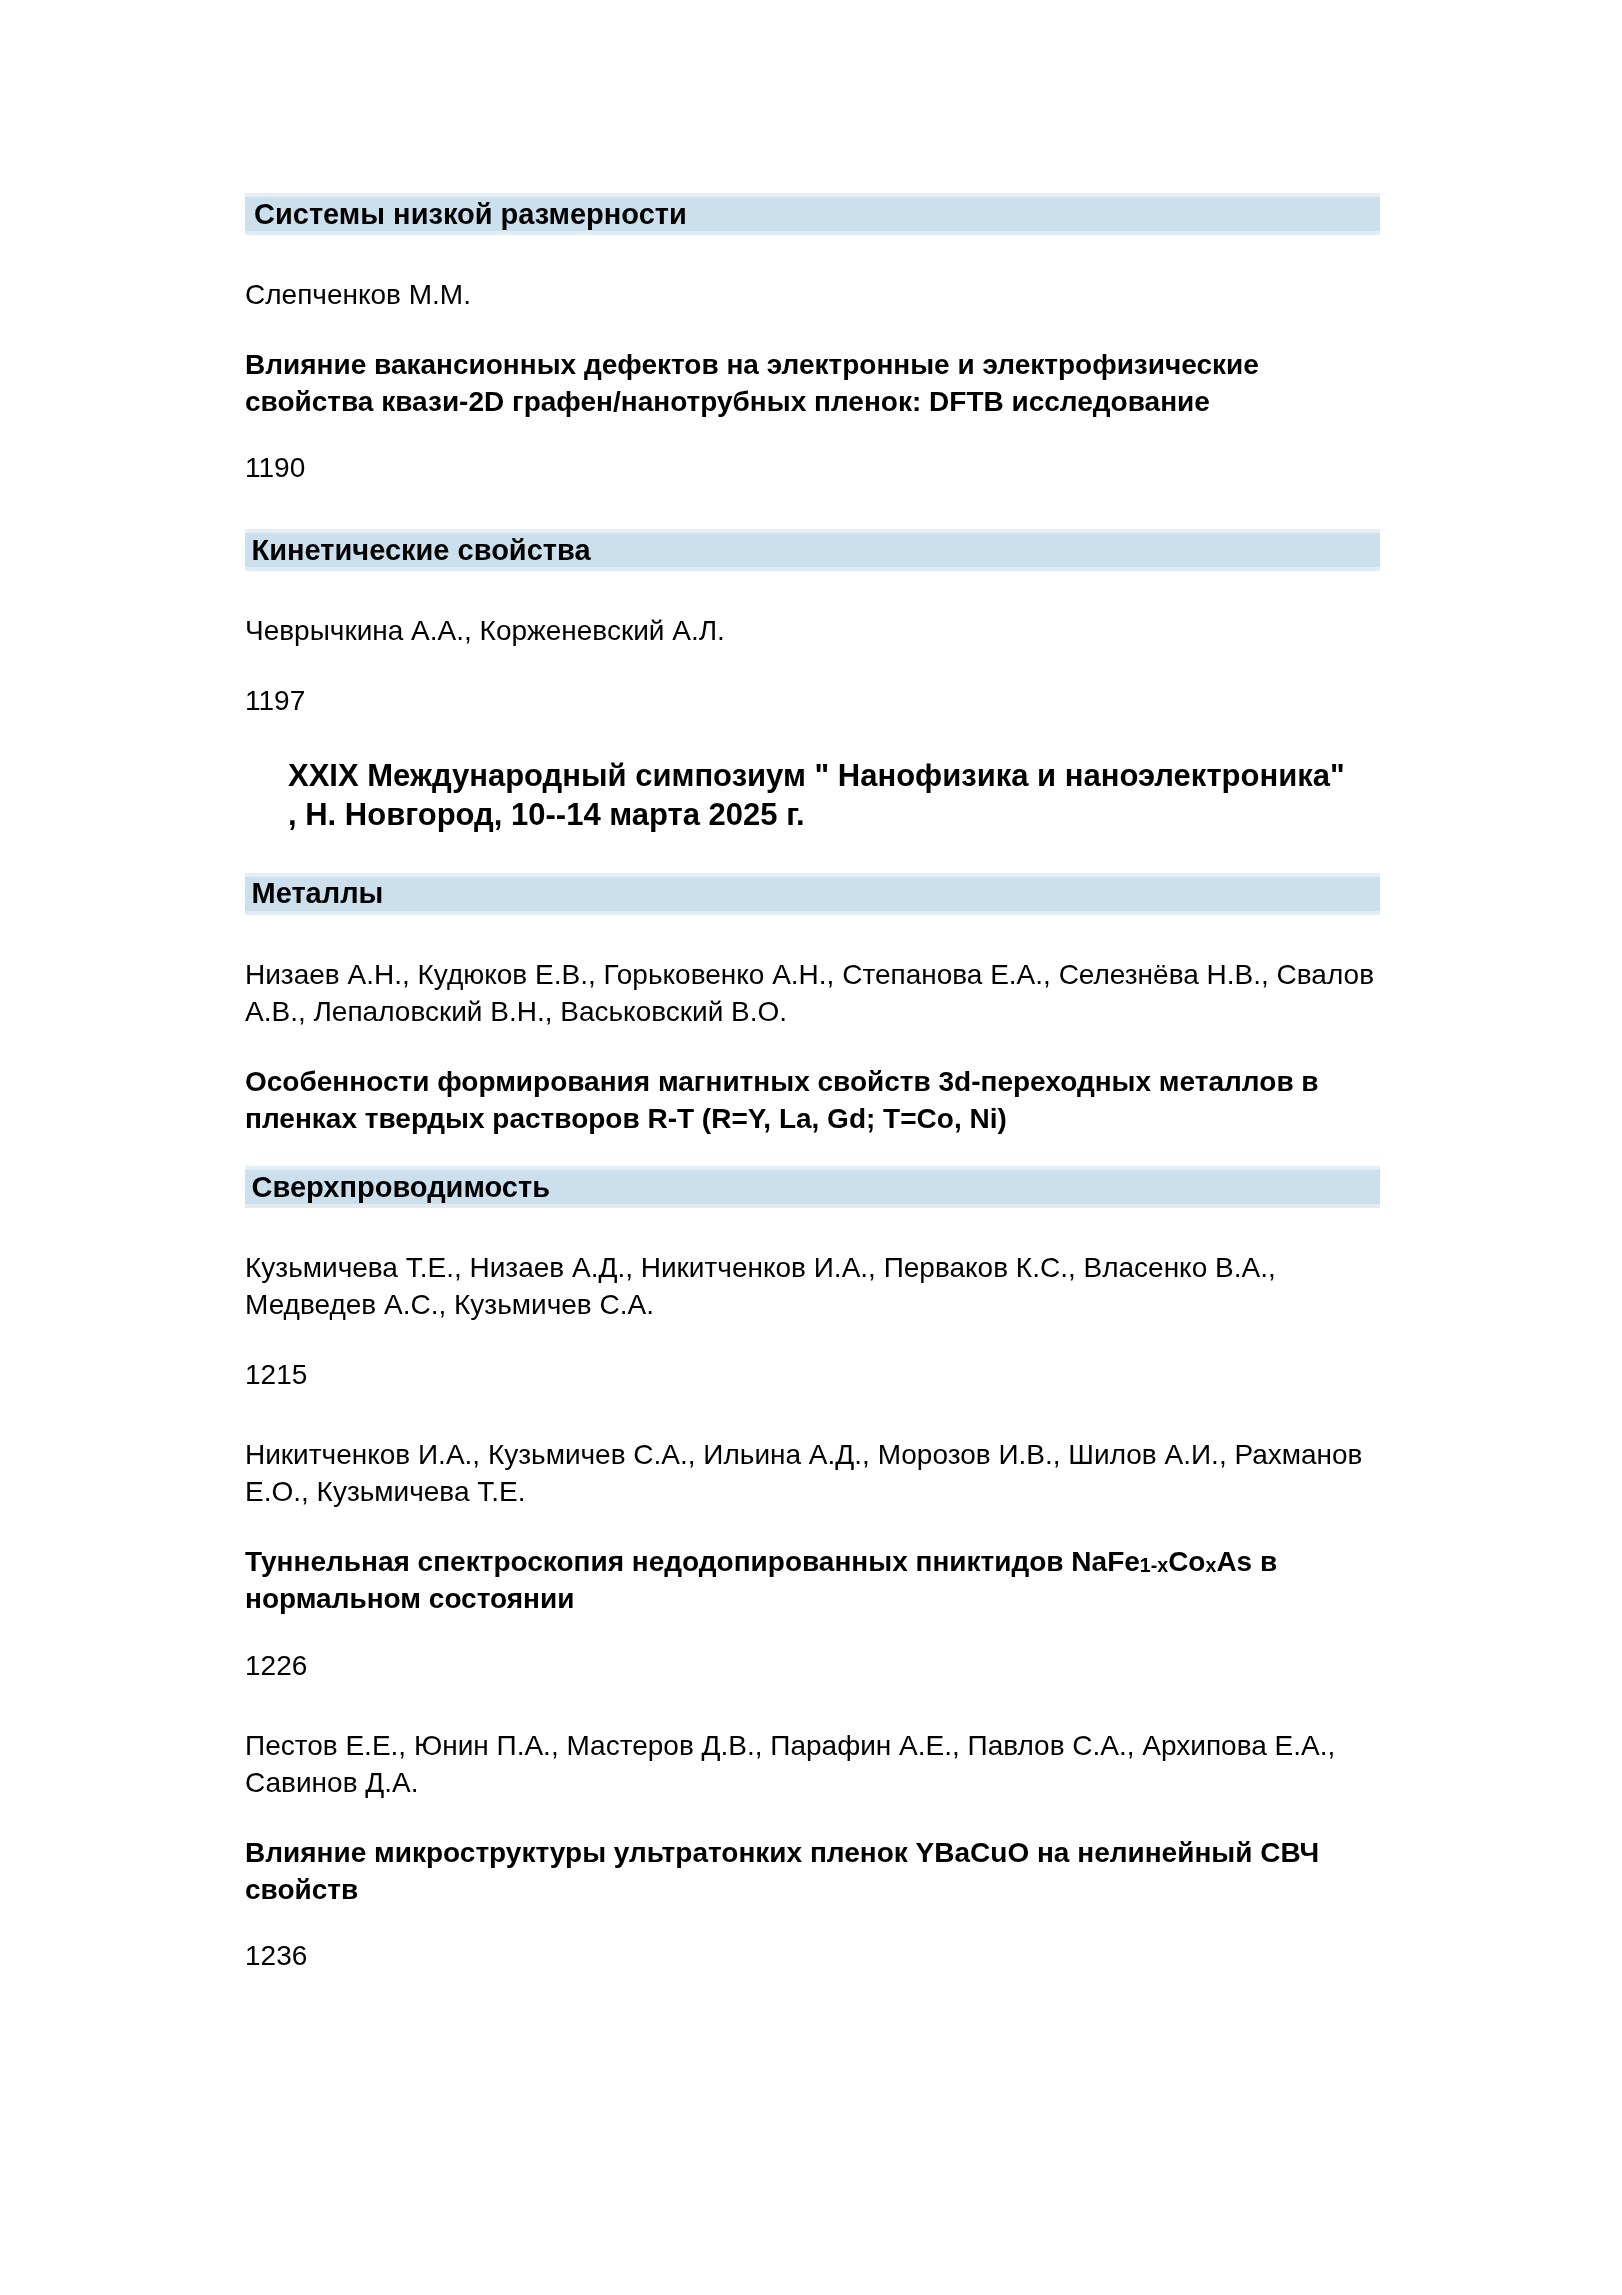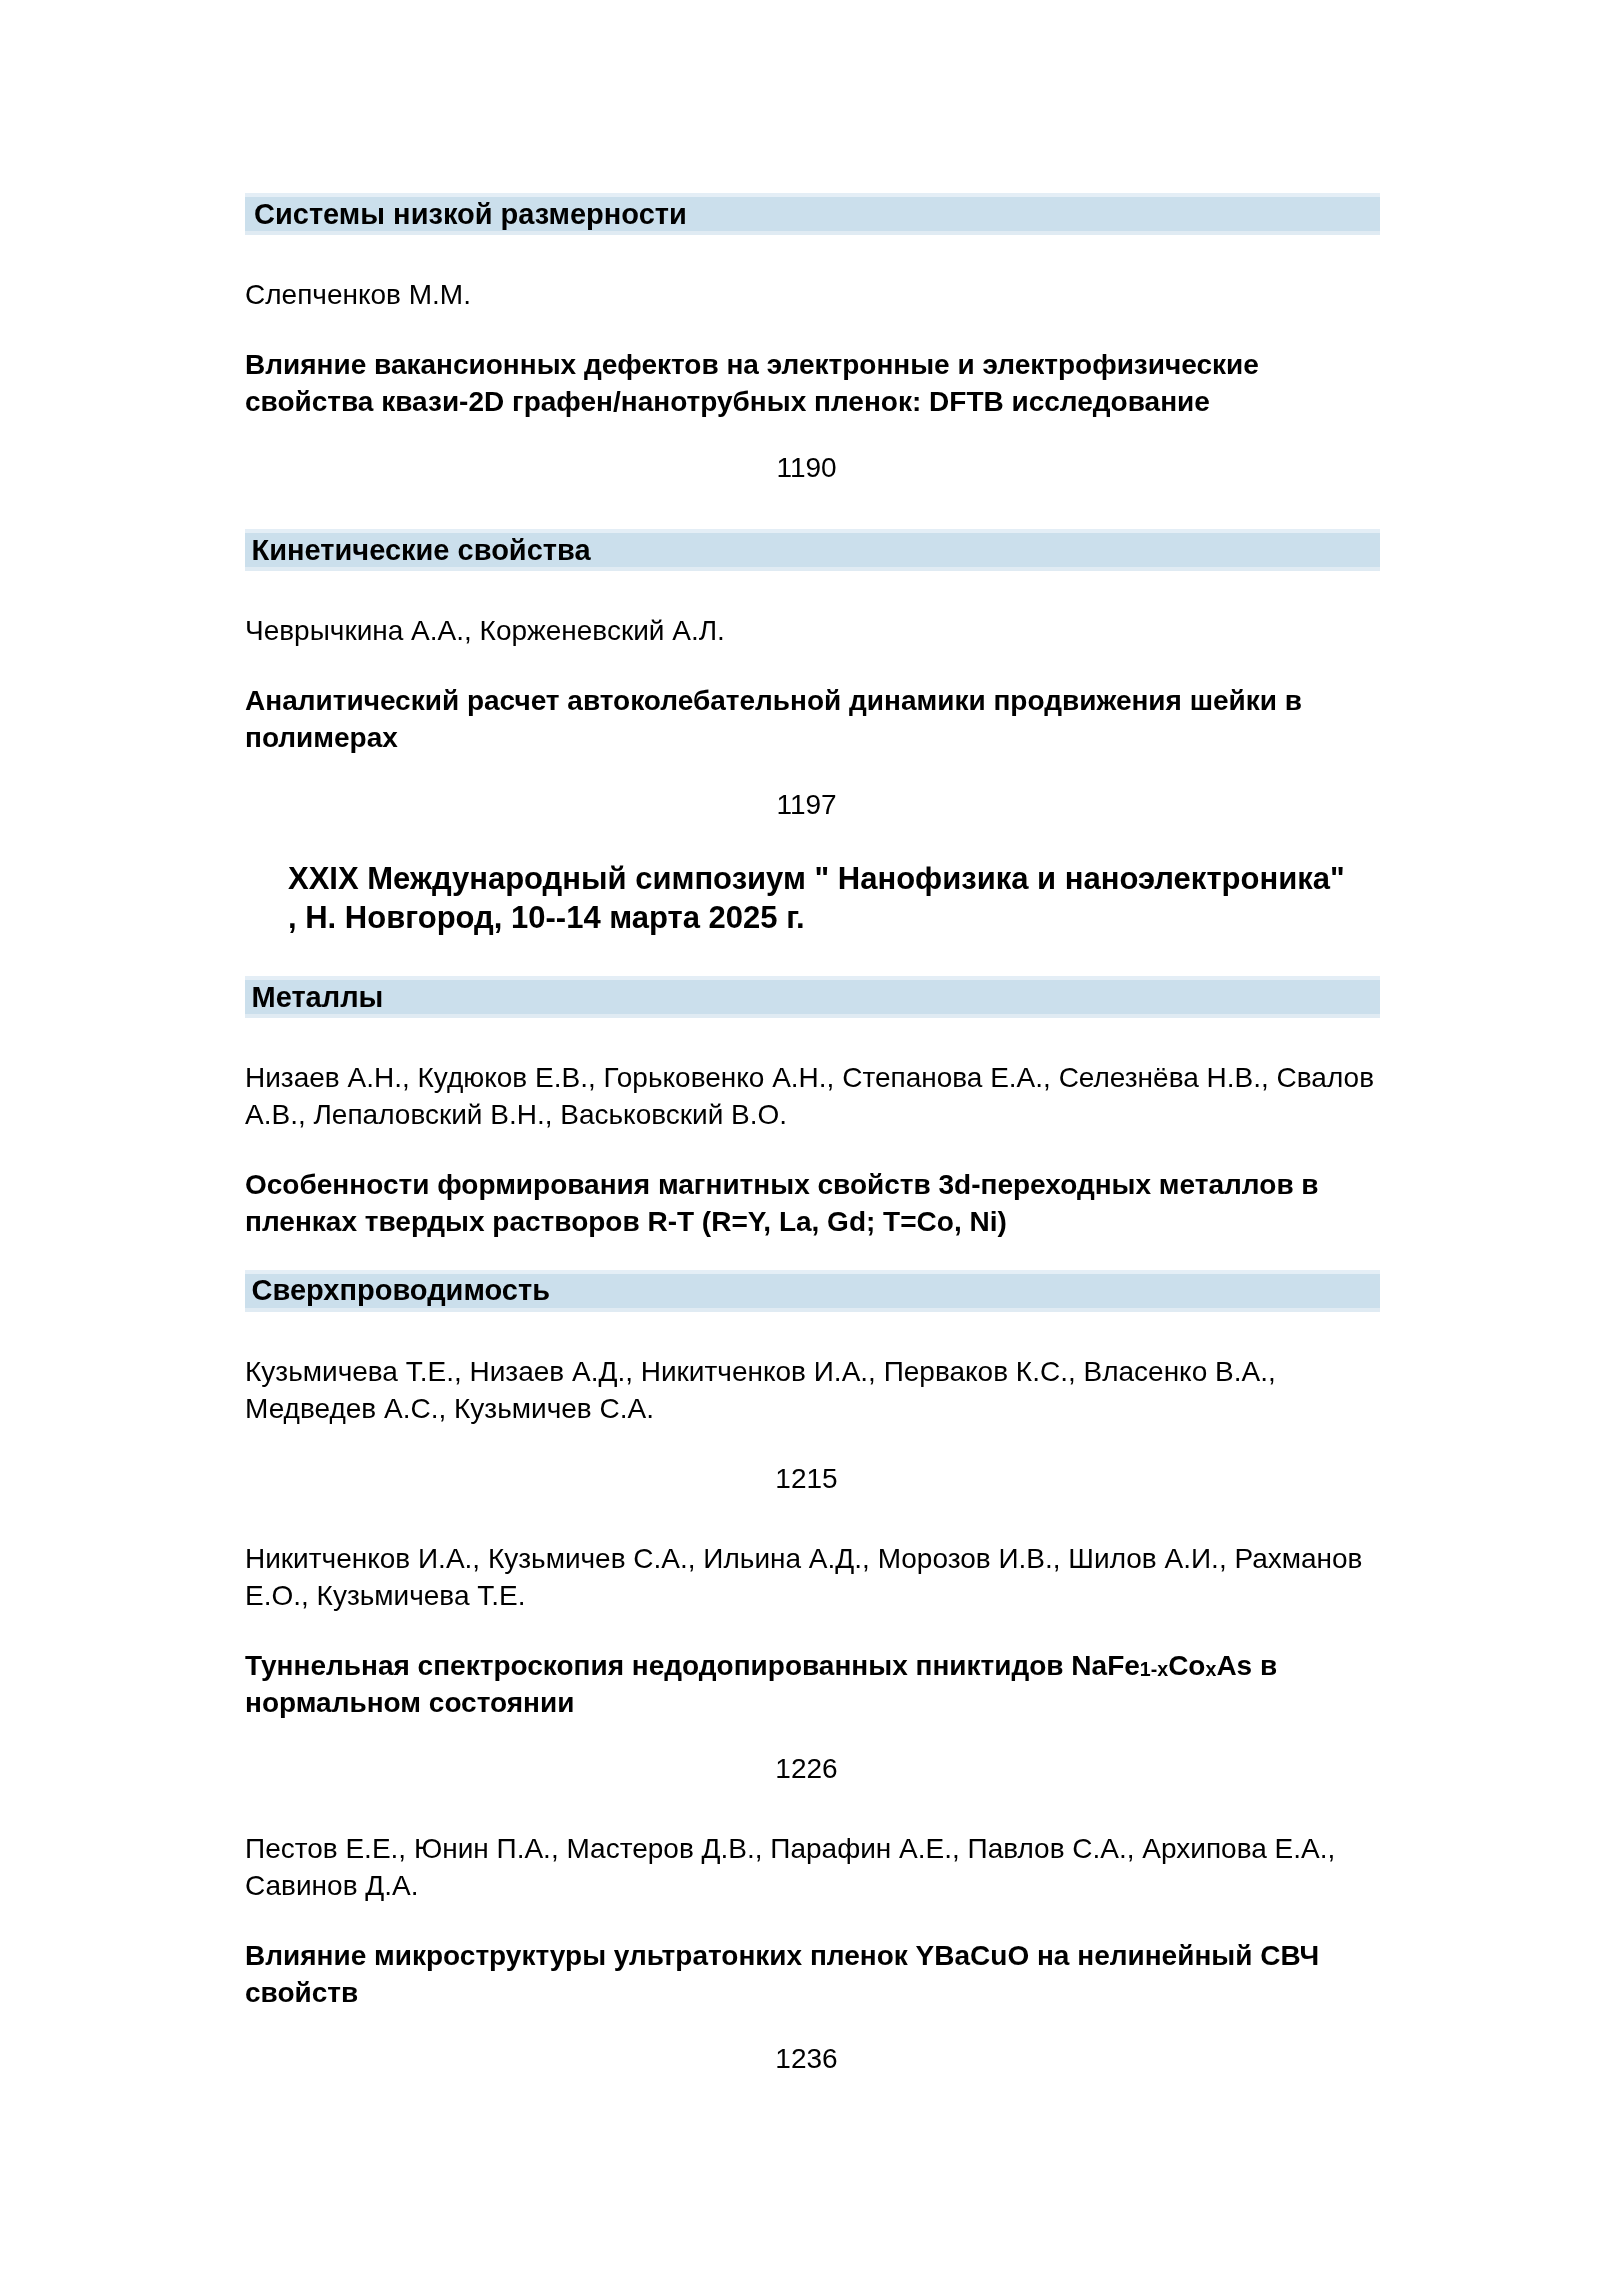--- a/index.html
+++ b/index.html
@@ -41,21 +41,21 @@
   }
   .article-title {
     font-size: 28px;
     font-weight: bold;
     line-height: 37px;
     margin: 0 0 29.4px 0;
   }
   .page-num {
     font-size: 28px;
     line-height: 37px;
-    text-align: center;
+    text-align: left;
     margin: 0 12px 43px 0;
   }
   .symposium {
     font-size: 31px;
     font-weight: bold;
     line-height: 39px;
     margin: -6.5px 0 39px 43px;
     width: 1060px;
   }
   sub.chem {
@@ -77,21 +77,20 @@
 
   <p class="authors">Слепченков М.М.</p>
   <p class="article-title">Влияние вакансионных дефектов на электронные и электрофизические свойства квази-2D графен/нанотрубных пленок: DFTB исследование</p>
   <p class="page-num">1190</p>
 
   <div class="section-bar" style="background: rgb(203, 223, 236);">
     <span class="bar-label">Кинетические свойства</span>
   </div>
 
   <p class="authors">Чеврычкина А.А., Корженевский А.Л.</p>
-  <p class="article-title">Аналитический расчет автоколебательной динамики продвижения шейки в полимерах</p>
   <p class="page-num">1197</p>
 
   <p class="symposium">XXIX Международный симпозиум " Нанофизика и наноэлектроника" , Н. Новгород, 10--14 марта 2025 г.</p>
 
   <div class="section-bar" style="background: rgb(203, 223, 236);">
     <span class="bar-label">Металлы</span>
   </div>
 
   <p class="authors">Низаев А.Н., Кудюков Е.В., Горьковенко А.Н., Степанова Е.А., Селезнёва Н.В., Свалов А.В., Лепаловский В.Н., Васьковский В.О.</p>
   <p class="article-title">Особенности формирования магнитных свойств 3d-переходных металлов в пленках твердых растворов R-T (R=Y, La, Gd; T=Co, Ni)</p>

